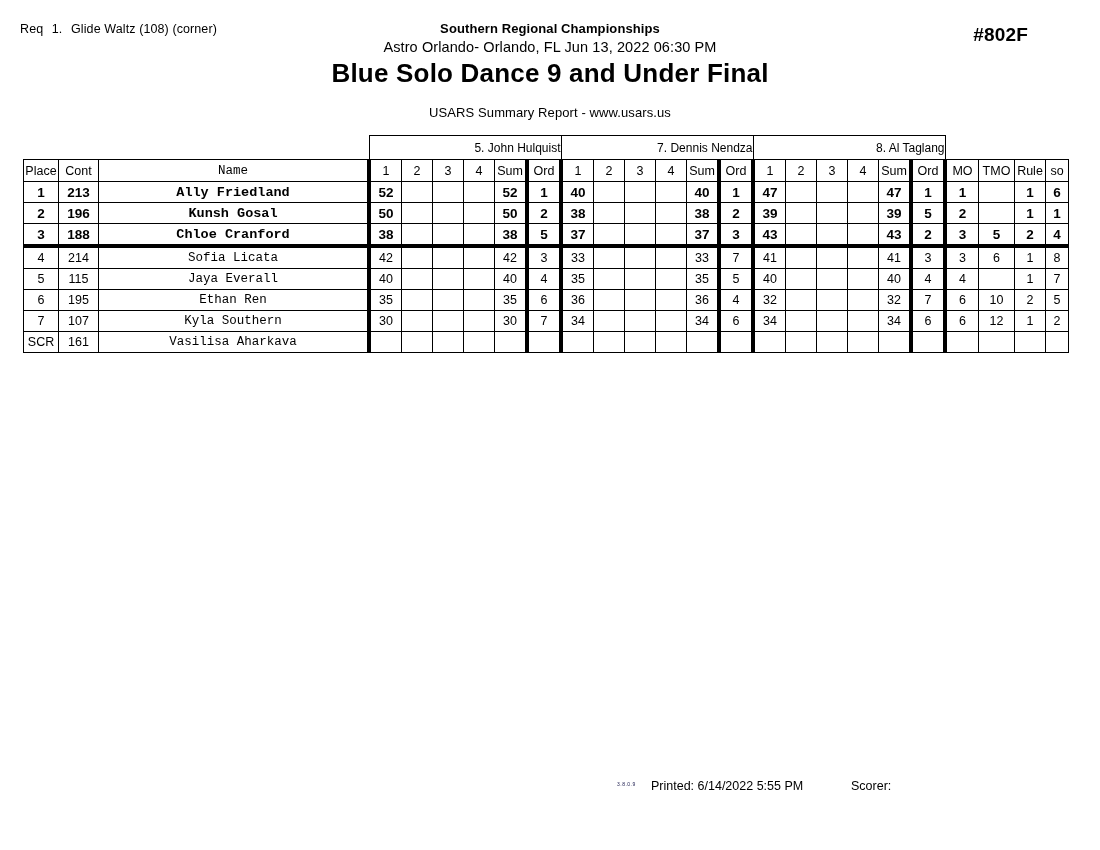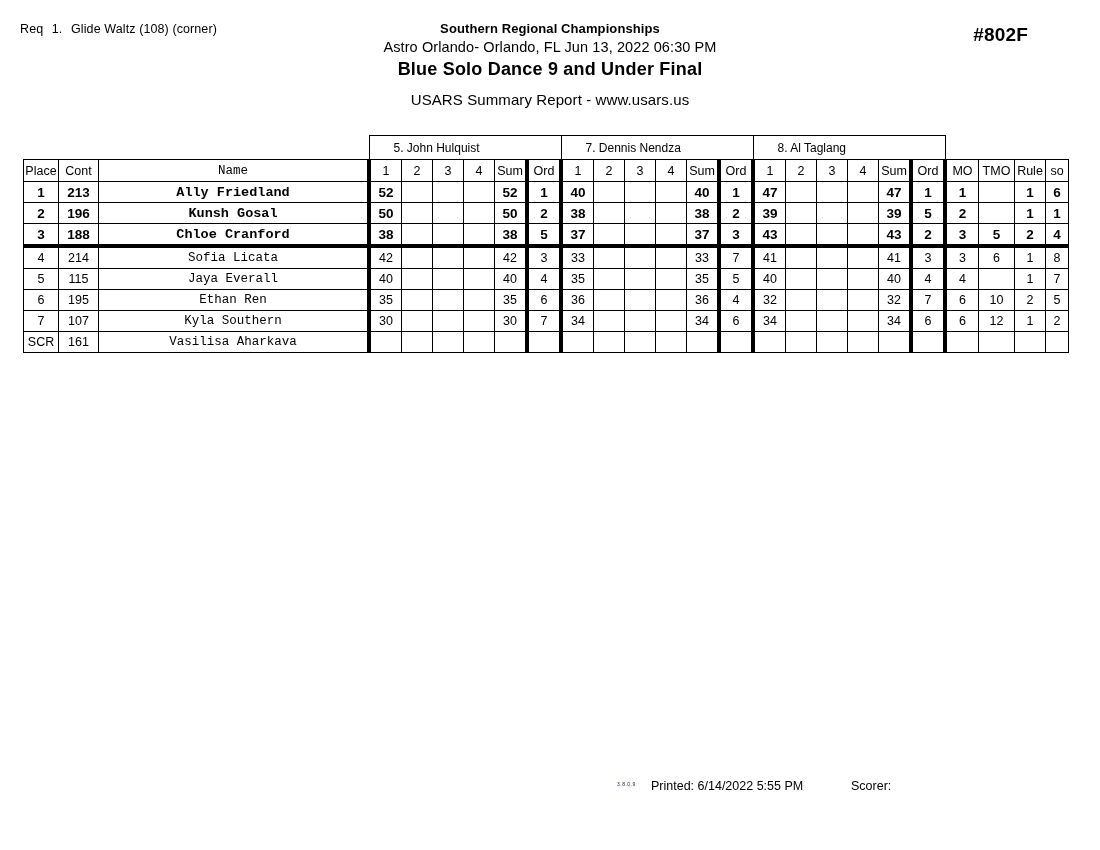--- a/index.html
+++ b/index.html
@@ -48,28 +48,28 @@
     font-size: 13px;
     font-weight: bold;
     letter-spacing: 0.1px;
   }
   .title-venue {
     font-size: 14.5px;
     margin-top: 5px;
     letter-spacing: 0.1px;
   }
   .title-event {
-    font-size: 18px;
+    font-size: 26px;
     font-weight: bold;
     margin-top: 5px;
     letter-spacing: 0.2px;
   }
   .title-report {
-    font-size: 15px;
-    margin-top: 14px;
+    font-size: 13px;
+    margin-top: 20px;
     letter-spacing: 0.1px;
   }
 
   
   .results-wrap {
     position: absolute;
     left: 23px;
     top: 135px;
   }
   table.results {
@@ -90,22 +90,22 @@
 
   
   tr.judge-band td {
     border: none;
     height: 23px;
   }
   tr.judge-band td.jname {
     border-top: 1px solid #000000;
     border-left: 1px solid #000000;
     border-right: 1px solid #000000;
-    text-align: left;
-    padding-left: 24px;
+    text-align: right;
+    padding-left: 6px;
     font-size: 12px;
   }
   tr.judge-band td.blank { border: none; }
 
   
   tr.col-head td {
     font-size: 12.5px;
     height: 21px;
   }
 

